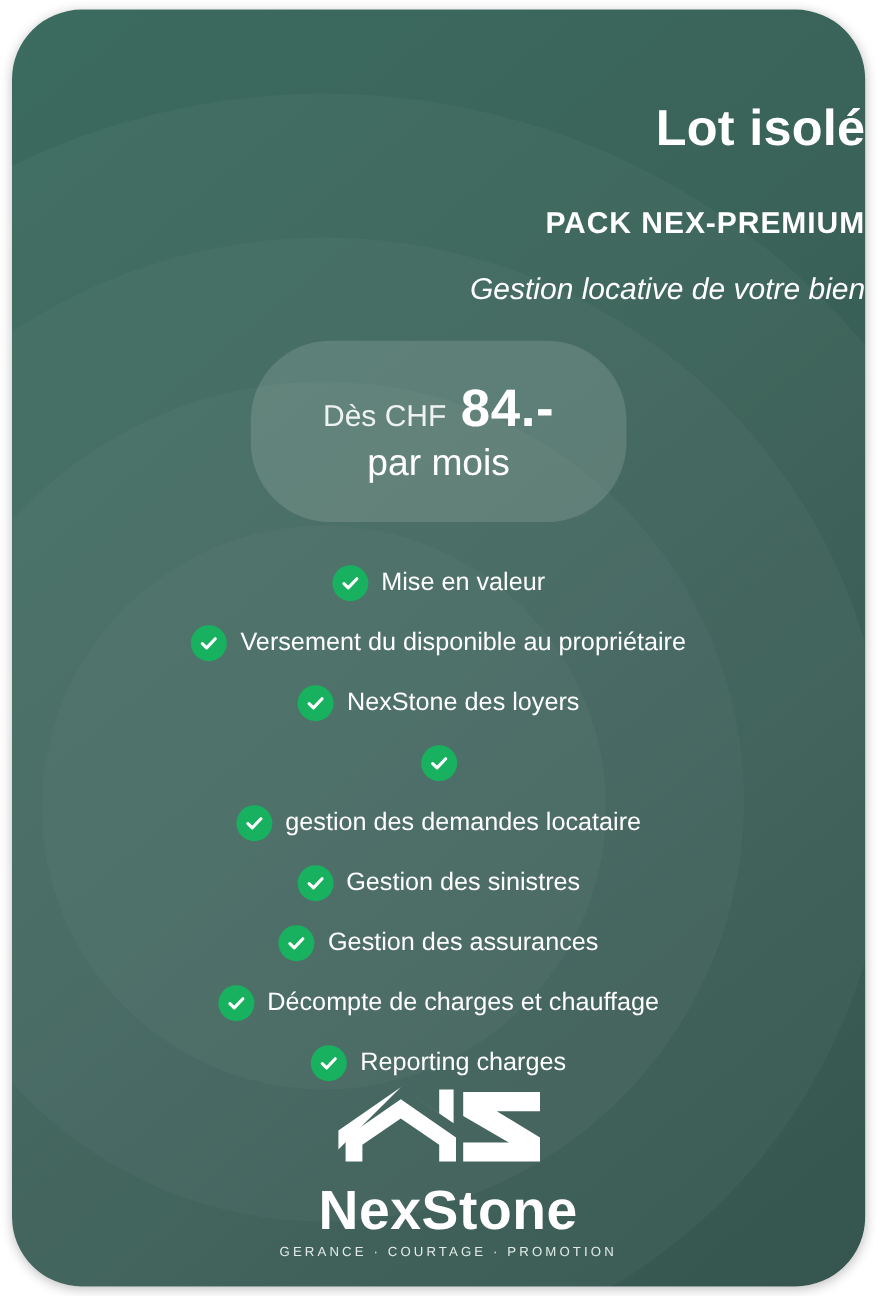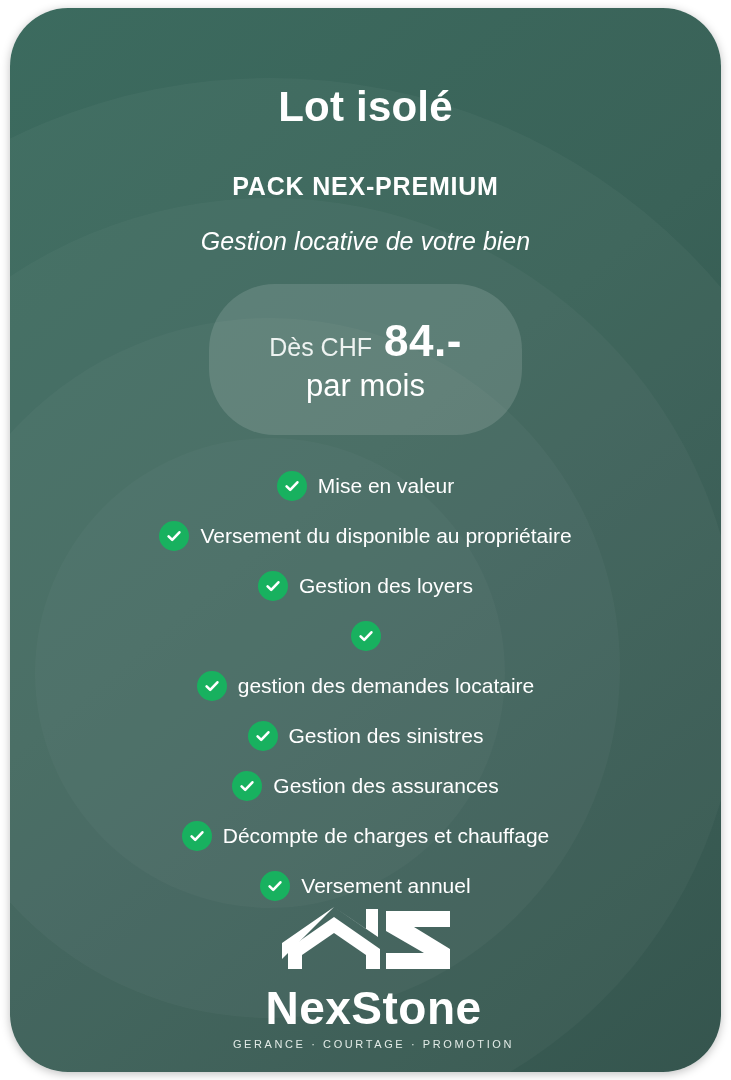--- a/index.html
+++ b/index.html
@@ -37,21 +37,21 @@
   .arc2 { width: 940px;  height: 940px;  left: -210px; top: 190px; background: rgba(255,255,255,0.032); }
   .arc3 { width: 700px;  height: 700px;  left: -90px;  top: 310px; background: rgba(255,255,255,0.030); }
   .arc4 { width: 470px;  height: 470px;  left: 25px;   top: 430px; background: rgba(255,255,255,0.028); }
 
   .content {
     position: relative;
     z-index: 2;
     width: 100%;
     height: 100%;
     color: #ffffff;
-    text-align: center;
+    text-align: right;
   }
 
   .title {
     margin: 0;
     padding-top: 76px;
     font-size: 42px;
     font-weight: bold;
     letter-spacing: 0.2px;
     line-height: 1.1;
   }
@@ -199,21 +199,21 @@
             </svg>
         </span>
         <span class="feature-label">Versement du disponible au propriétaire</span>
       </li>
       <li class="feature">
         <span class="check">
           <svg width="18" height="18" viewBox="0 0 18 18">
               <path d="M3.6 9.3 L7.2 12.9 L14.4 5.3" fill="none" stroke="#ffffff" stroke-width="2.6" stroke-linecap="round" stroke-linejoin="round"></path>
             </svg>
         </span>
-        <span class="feature-label">Gestion des loyers</span>
+        <span class="feature-label">NexStone des loyers</span>
       </li>
       <li class="feature">
         <span class="check">
           <svg width="18" height="18" viewBox="0 0 18 18">
               <path d="M3.6 9.3 L7.2 12.9 L14.4 5.3" fill="none" stroke="#ffffff" stroke-width="2.6" stroke-linecap="round" stroke-linejoin="round"></path>
             </svg>
         </span>
       </li>
       <li class="feature">
         <span class="check">
@@ -246,21 +246,21 @@
             </svg>
         </span>
         <span class="feature-label">Décompte de charges et chauffage</span>
       </li>
       <li class="feature">
         <span class="check">
           <svg width="18" height="18" viewBox="0 0 18 18">
               <path d="M3.6 9.3 L7.2 12.9 L14.4 5.3" fill="none" stroke="#ffffff" stroke-width="2.6" stroke-linecap="round" stroke-linejoin="round"></path>
             </svg>
         </span>
-        <span class="feature-label">Versement annuel</span>
+        <span class="feature-label">Reporting charges</span>
       </li>
     </ul>
 
     <div class="brand">
       <div class="brand-mark">
         <svg width="200" height="80" viewBox="0 0 200 80">
           <path d="M8 62 L8 46 L60 10 L92 32 L92 12 L104 12 L104 40 L60 10 Z" fill="#ffffff"></path>
           <path d="M14 72 L14 52 L60 20 L106 52 L106 72 L92 72 L92 58 L60 36 L28 58 L28 72 Z" fill="#ffffff"></path>
           <path d="M112 14 L176 14 L176 30 L140 30 L176 52 L176 72 L112 72 L112 56 L150 56 L112 34 Z" fill="#ffffff"></path>
         </svg>

